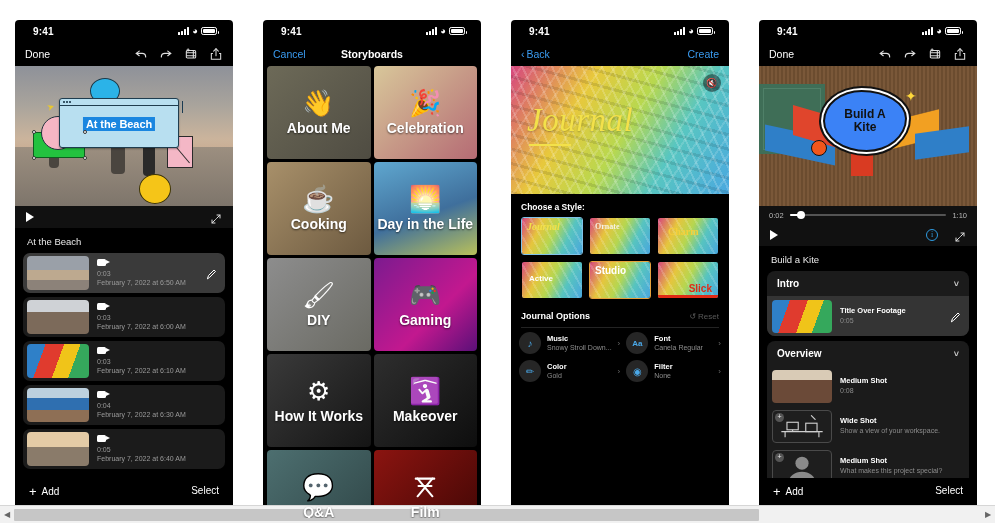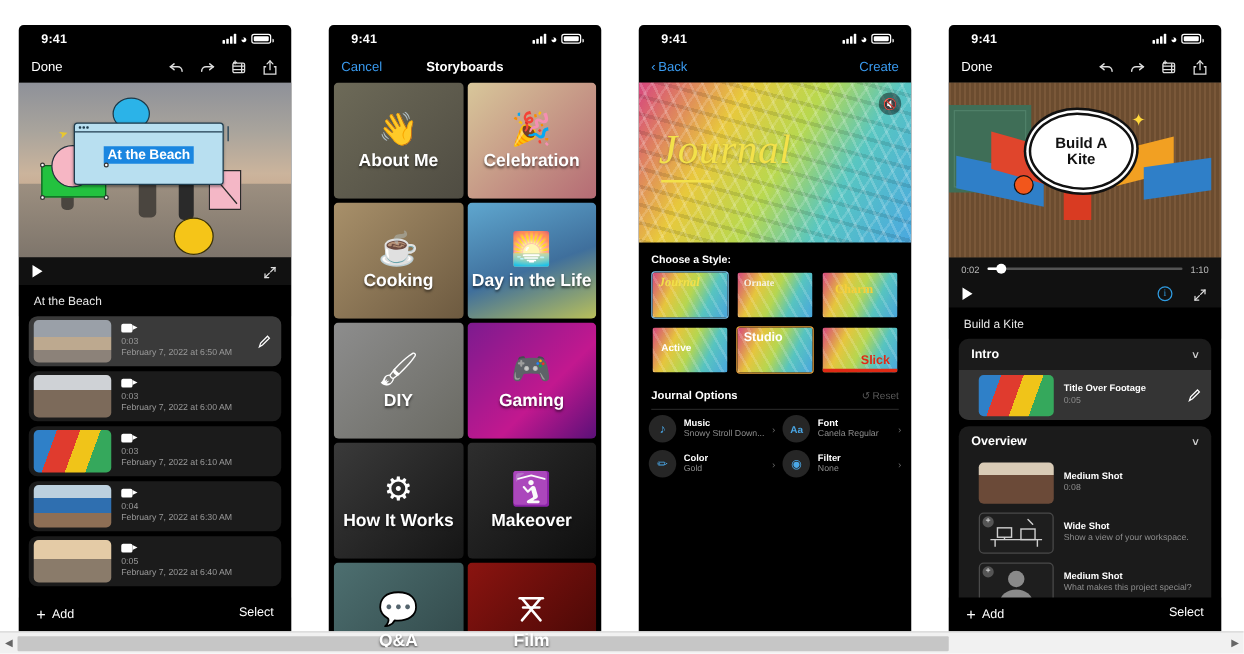--- a/index.html
+++ b/index.html
@@ -138,21 +138,21 @@
   .kite-bg { position:absolute; inset:0; background:#6d4f33; }
   .kite-wood { position:absolute; inset:0;
     background: repeating-linear-gradient(90deg,#7a5839 0 2px,#6b4c2f 2px 4px);
   }
   .cut-mat { position:absolute; left:0; top:18px; width:66px; height:70px; background:#3f6e57; }
   .cut-mat::after{content:"";position:absolute;inset:4px;border:1px solid #4f8068;}
   .kite-main { position:absolute; left:6px; top:40px; width:200px; height:70px; }
   .kseg { position:absolute; }
   .bubble {
     position:absolute; left:64px; top:24px; width:84px; height:62px;
-    background:#ffffff; border:2.5px solid #111; border-radius:46% 54% 48% 52% / 50% 46% 54% 50%;
+    background:#3b82f6; border:2.5px solid #111; border-radius:46% 54% 48% 52% / 50% 46% 54% 50%;
     display:flex; align-items:center; justify-content:center; text-align:center;
     font-weight:bold; font-size:12px; color:#111; line-height:1.1;
     box-shadow: 0 0 0 2px #fff, 0 0 0 4px #111;
   }
   .star-y { position:absolute; left:146px; top:22px; color:#ffd83b; font-size:14px; text-shadow:0 0 0 1px #111; }
   .orange-dot { position:absolute; left:52px; top:74px; width:16px; height:16px; background:#f2561b; border:1.5px solid #111; border-radius:50%; }
 
   
   .scrub {
     height: 18px; display:flex; align-items:center; gap:6px;
@@ -283,21 +283,21 @@
   .chev { color:#6a6a6a; font-size:8px; flex:none; }
   .opt-divider { height:1px; background:#232323; margin:2px 10px 0; }
 
   
   .section-card { margin:0 8px 5px; background:#1b1b1b; border-radius:8px; overflow:hidden; }
   .section-head {
     display:flex; align-items:center; justify-content:space-between;
     padding:7px 10px; font-size:10px; font-weight:bold;
   }
   .chev-d { font-size:9px; color:#d0d0d0; }
-  .shot-row { display:flex; align-items:center; gap:8px; padding:4px 8px 4px 16px; height:40px; }
+  .shot-row { display:flex; align-items:center; gap:8px; padding:4px 8px 4px 5px; height:40px; }
   .shot-row.active { background:#343434; }
   .shot-thumb { width:60px; height:33px; border-radius:4px; overflow:hidden; flex:none; position:relative; background:#2a2a2a; }
   .shot-thumb.ph { border:1px solid #4a4a4a; background:#1e1e1e; }
   .plus-badge {
     position:absolute; left:2px; top:2px; width:9px; height:9px; border-radius:50%;
     background:#555; color:#eee; font-size:7px; line-height:8px; text-align:center; z-index:3;
   }
   .shot-meta { flex:1; min-width:0; }
   .shot-title { font-size:7.5px; font-weight:bold; color:#fff; line-height:1.35; }
   .shot-sub { font-size:7px; color:#8d8d8d; line-height:1.35; }

